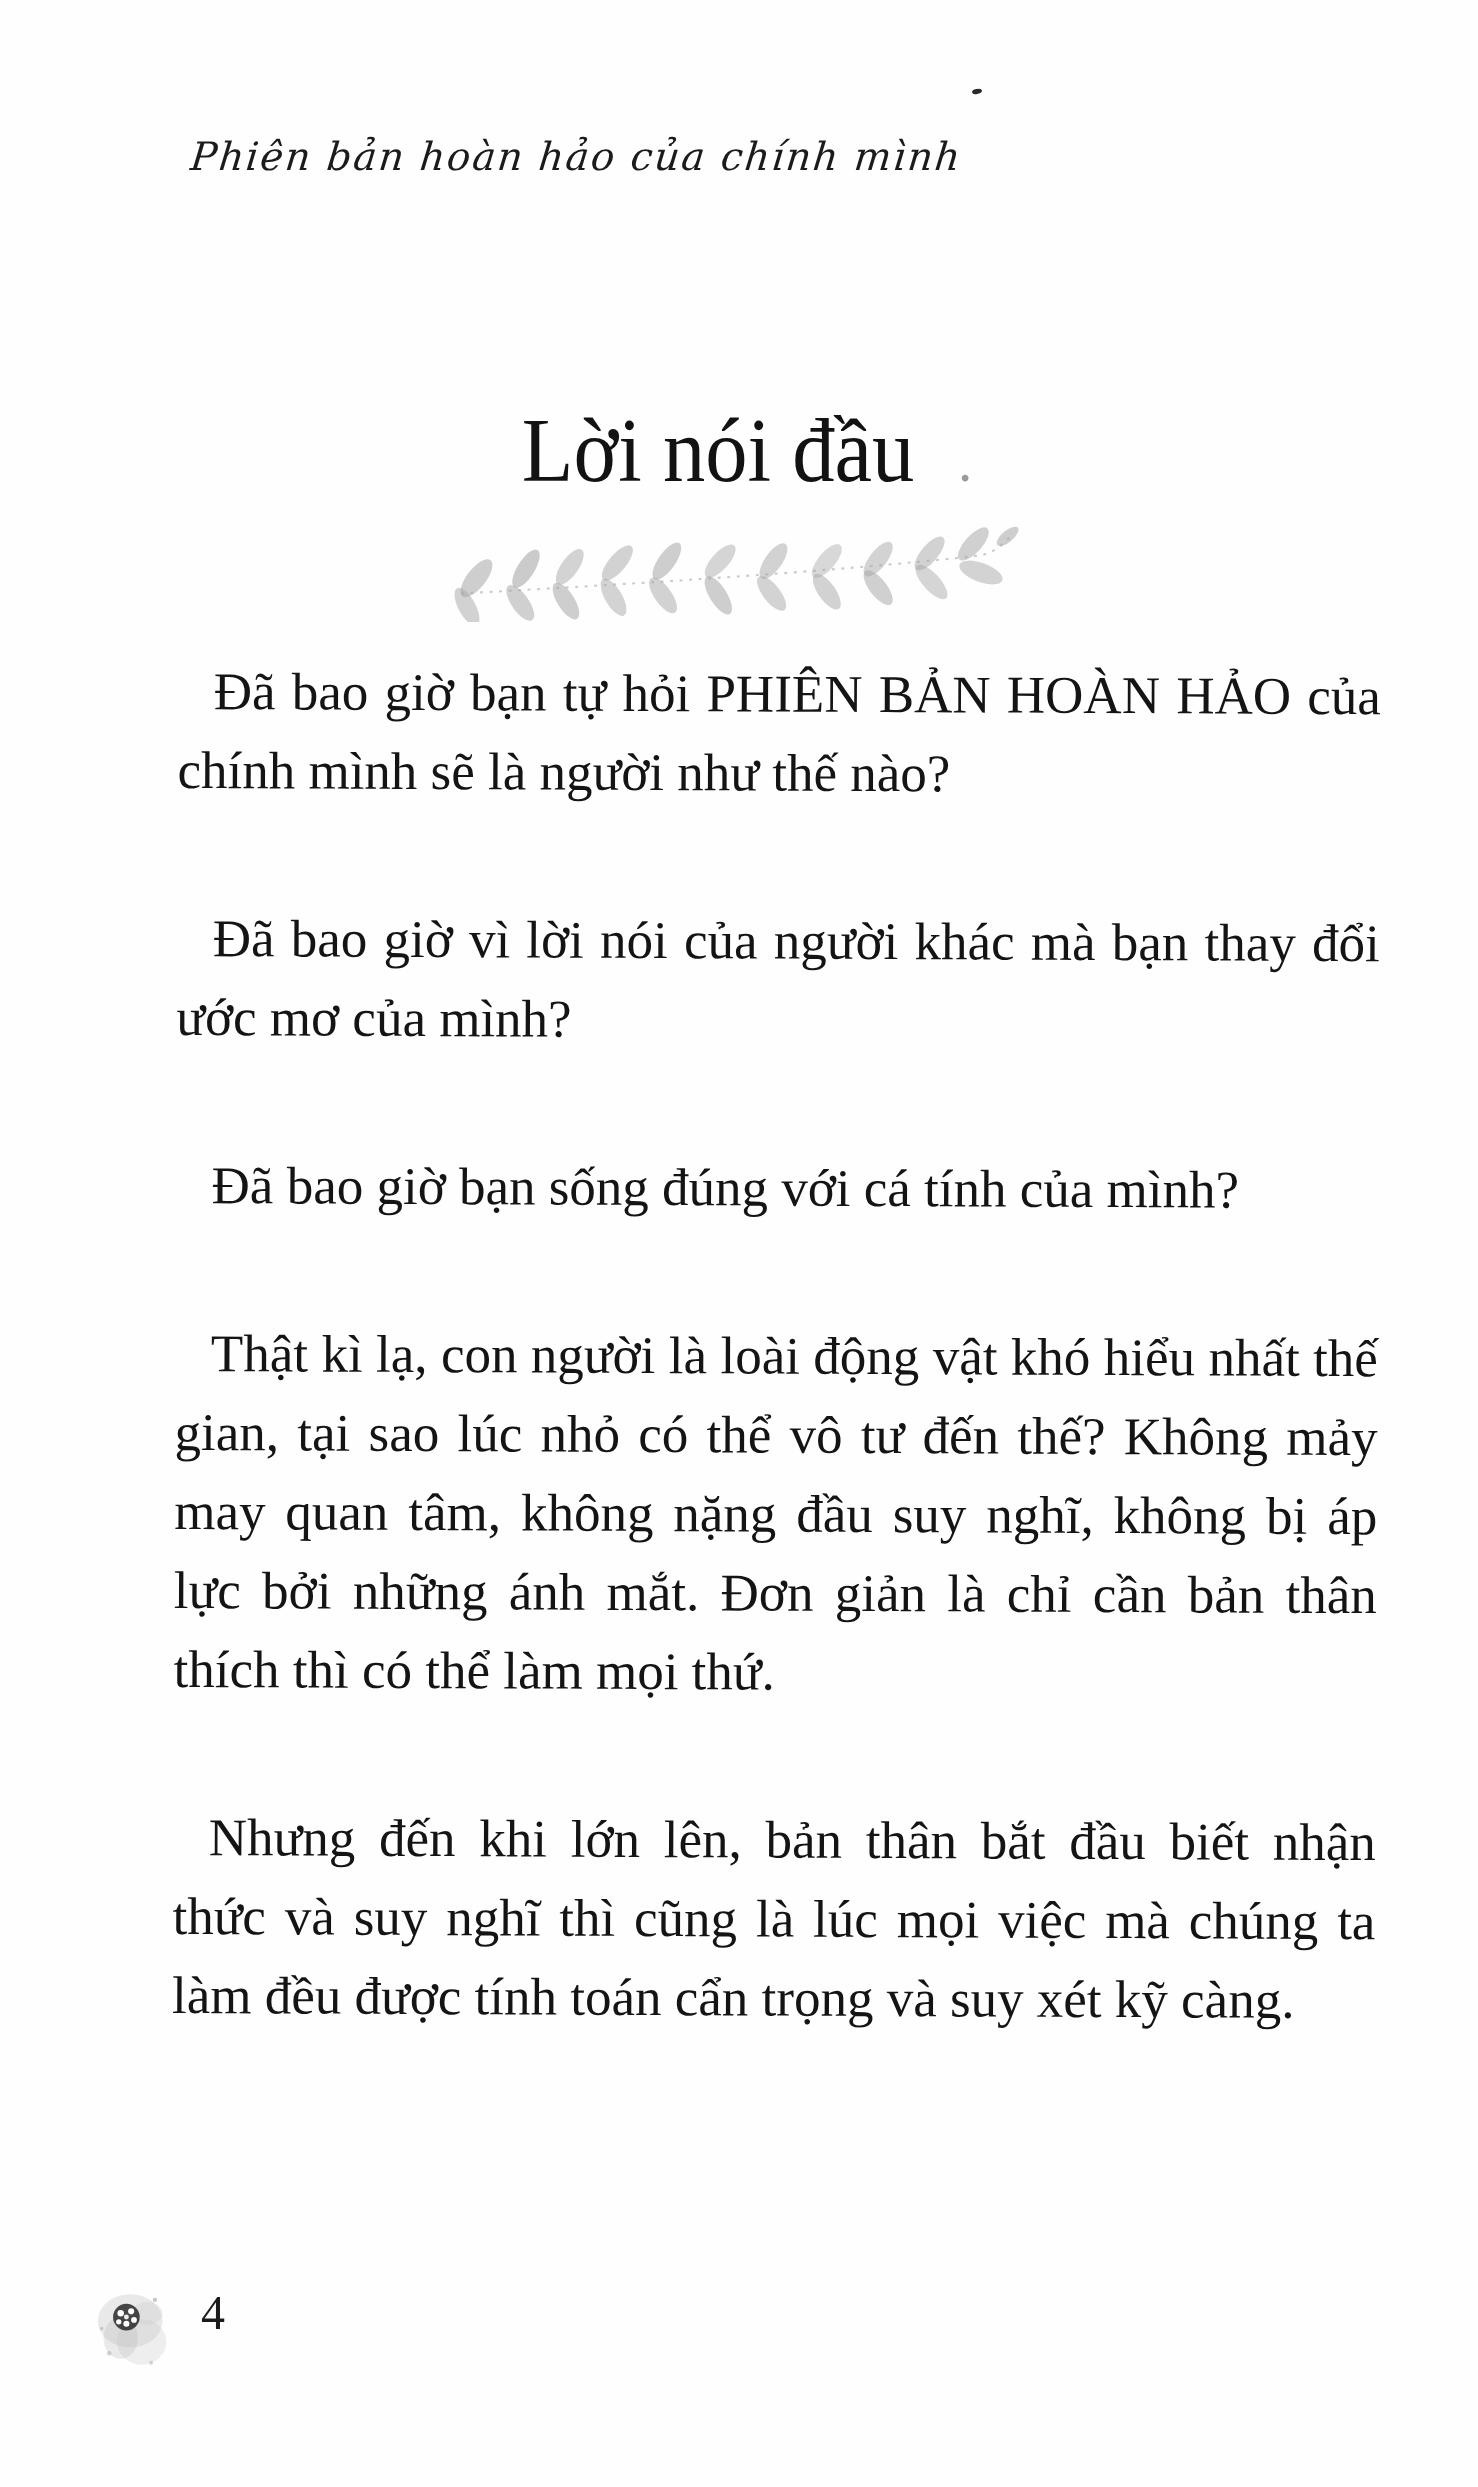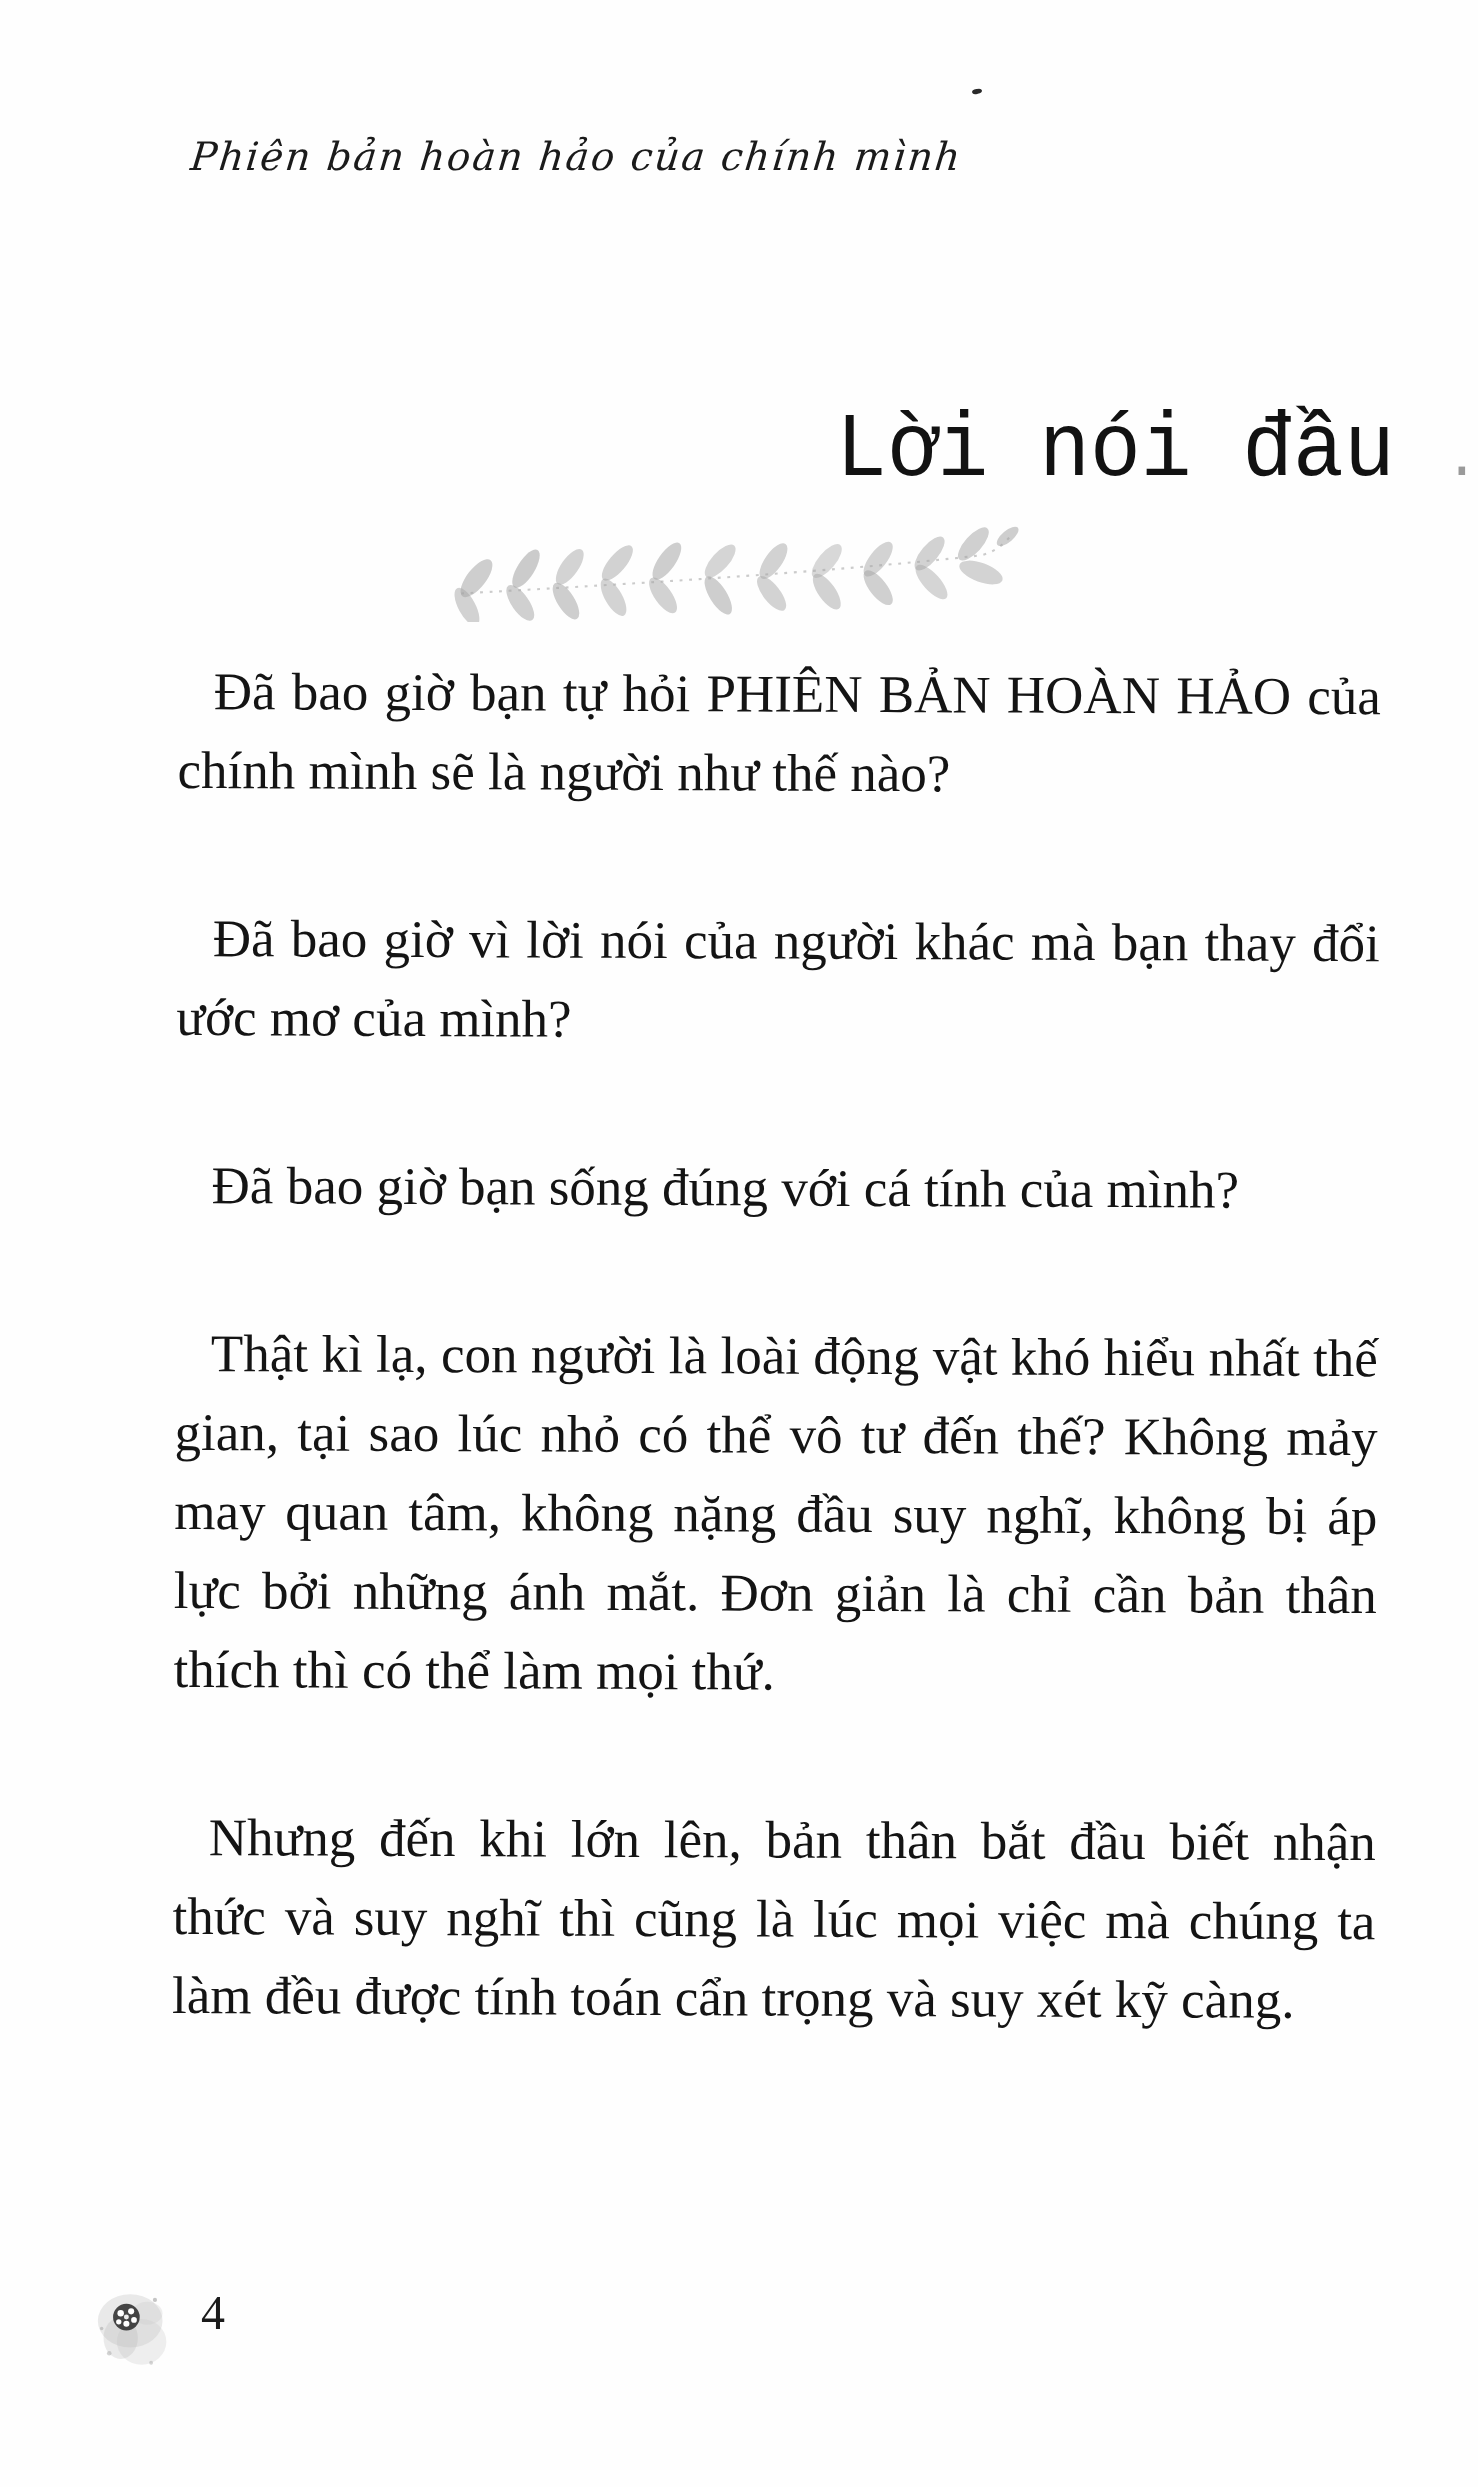--- a/index.html
+++ b/index.html
@@ -33,23 +33,22 @@
     background: #2a2a2a;
     border-radius: 50%;
     transform: rotate(-12deg);
   }
   .title-row {
     position: absolute;
     top: 405px;
     left: 0;
     width: 100%;
     box-sizing: border-box;
-    text-align: right;
+    text-align: center;
     white-space: nowrap;
-    font-family: Liberation Mono, monospace;
   }
   .title {
     display: inline-block;
     margin: 0;
     font-size: 91px;
     font-weight: 400;
     line-height: 1;
     letter-spacing: 0px;
     color: #121212;
     transform: scaleX(0.93);

